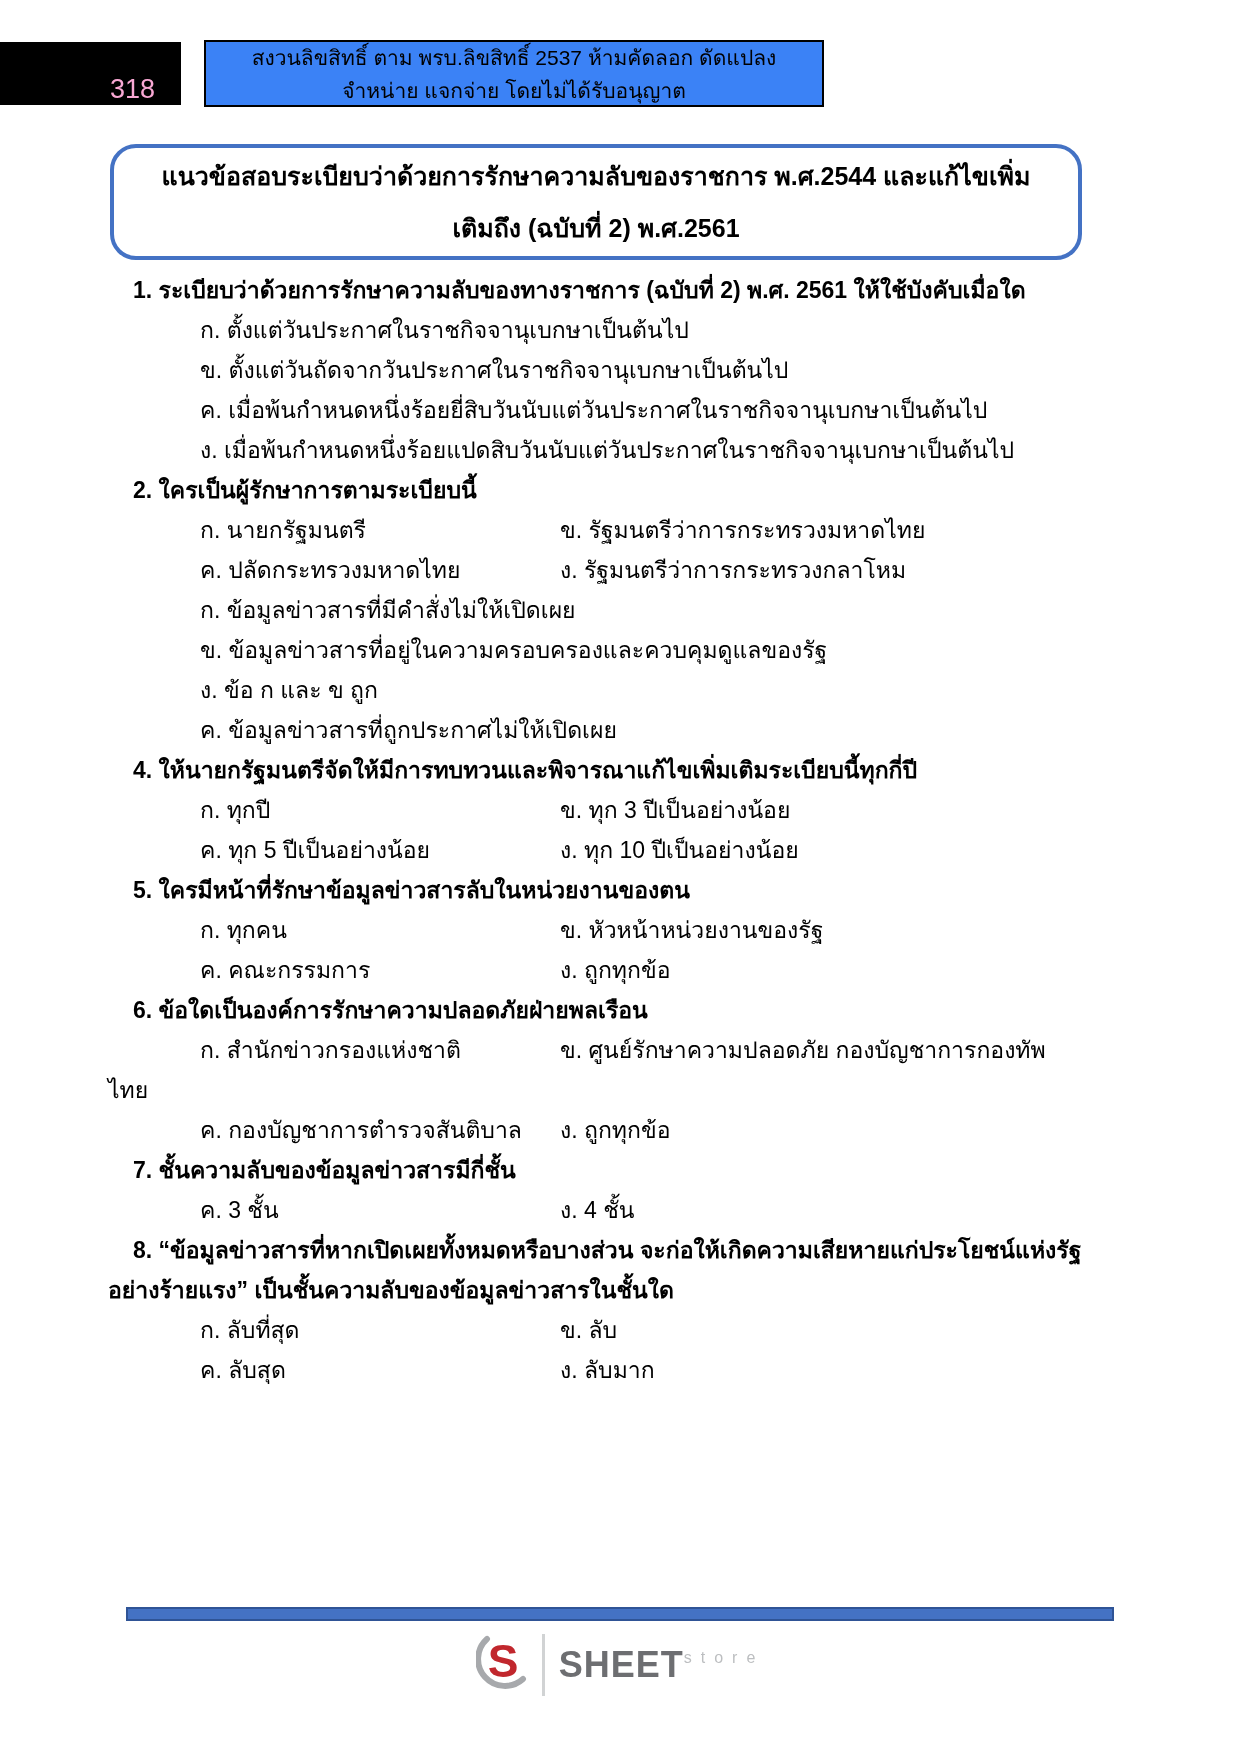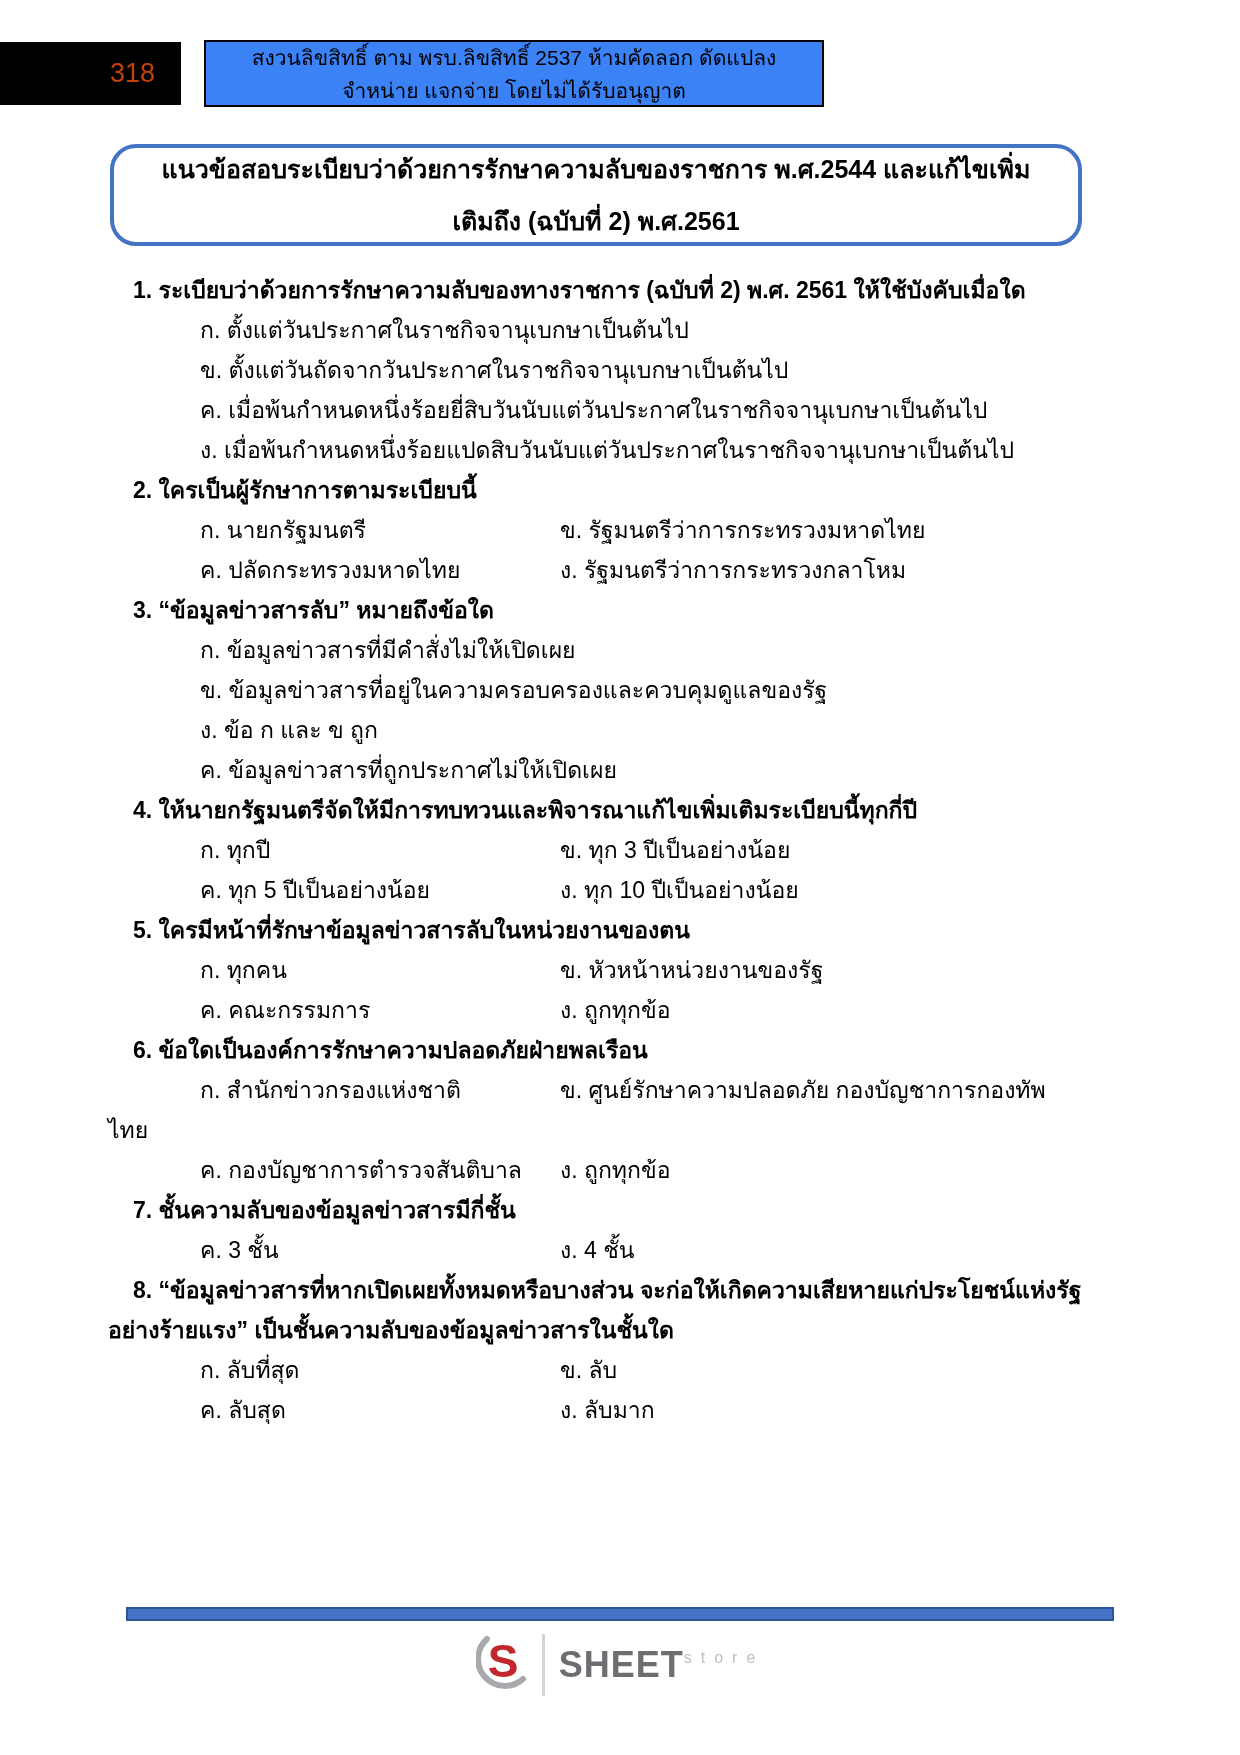--- a/index.html
+++ b/index.html
@@ -5,33 +5,33 @@
   * { margin:0; padding:0; box-sizing:border-box; }
   html,body { background:#ffffff; }
   body {
     width:1240px; height:1755px; position:relative; overflow:hidden;
     font-family:"Liberation Sans", sans-serif; color:#000;
   }
 
   
   .page-num-box {
     position:absolute; left:0; top:42px; width:181px; height:63px;
-    background:#000; color:#c2410c; font-size:27px;
-    display:flex; align-items:center; justify-content:flex-end; padding-right:26px;
+    background:#000; color:#f9a8d4; font-size:27px;
+    display:flex; align-items:flex-end; justify-content:flex-end; padding-right:26px;
   }
   .copyright-box {
     position:absolute; left:204px; top:40px; width:620px; height:67px;
     border:2px solid #000; background:#3b82f6;
     display:flex; align-items:center; justify-content:center;
     font-size:21px; padding:0 16px; text-align:center;
   }
 
   
   .title-box {
-    position:absolute; left:110px; top:144px; width:972px; height:102px;
+    position:absolute; left:110px; top:144px; width:972px; height:116px;
     border:4px solid #4472C4; border-radius:26px; background:#fff;
     display:flex; align-items:center; justify-content:center; text-align:center;
     font-weight:700; font-size:25px; line-height:52px; padding:0 46px;
   }
 
   
   .questions {
     position:absolute; left:108px; top:270px; width:1012px;
     font-size:23px;
   }
@@ -83,21 +83,20 @@
       <div class="choice-row">
         <p class="choice-cell c1">ก. นายกรัฐมนตรี</p>
         <p class="choice-cell c2">ข. รัฐมนตรีว่าการกระทรวงมหาดไทย</p>
       </div>
       <div class="choice-row">
         <p class="choice-cell c1">ค. ปลัดกระทรวงมหาดไทย</p>
         <p class="choice-cell c2">ง. รัฐมนตรีว่าการกระทรวงกลาโหม</p>
       </div>
     </div>
     <div class="question">
-      <p class="q-head">3. “ข้อมูลข่าวสารลับ” หมายถึงข้อใด</p>
       <p class="choice-line">ก. ข้อมูลข่าวสารที่มีคำสั่งไม่ให้เปิดเผย</p>
       <p class="choice-line">ข. ข้อมูลข่าวสารที่อยู่ในความครอบครองและควบคุมดูแลของรัฐ</p>
       <p class="choice-line">ง. ข้อ ก และ ข ถูก</p>
       <p class="choice-line">ค. ข้อมูลข่าวสารที่ถูกประกาศไม่ให้เปิดเผย</p>
     </div>
     <div class="question">
       <p class="q-head">4. ให้นายกรัฐมนตรีจัดให้มีการทบทวนและพิจารณาแก้ไขเพิ่มเติมระเบียบนี้ทุกกี่ปี</p>
       <div class="choice-row">
         <p class="choice-cell c1">ก. ทุกปี</p>
         <p class="choice-cell c2">ข. ทุก 3 ปีเป็นอย่างน้อย</p>

